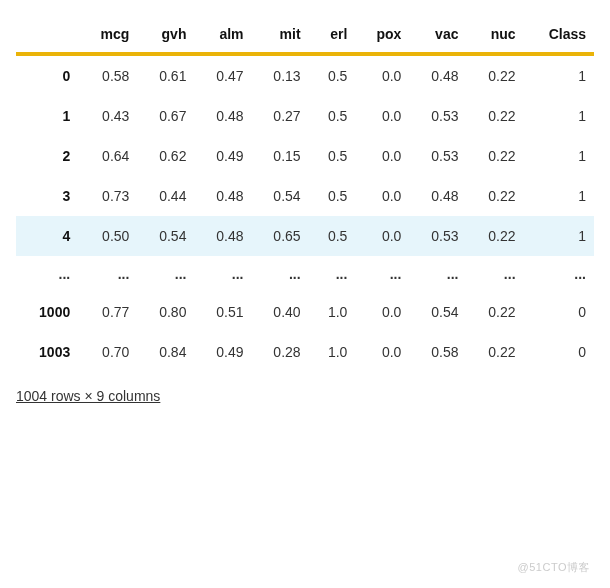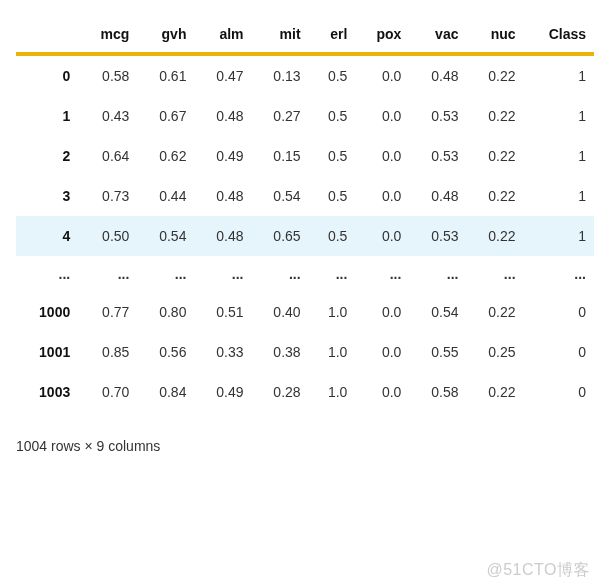--- a/index.html
+++ b/index.html
@@ -37,29 +37,30 @@
   }
   tbody tr.hl {
     background: #e6f5fb;
   }
   tbody tr.sep td, tbody tr.sep th {
     color: #333;
     font-weight: 700;
     padding: 10px 8px;
   }
   .summary {
-    margin-top: 26px;
+    margin-top: 16px;
     color: #333;
     font-size: 14px;
+    text-decoration: underline;
   }
   .watermark {
     position: absolute;
     right: 20px;
     top: 560px;
-    font-size: 16px;
+    font-size: 11px;
     color: #ccc;
     letter-spacing: 0.5px;
     pointer-events: none;
   }
 </style>
 </head>
 <body>
 
 <table>
   <thead>
@@ -155,32 +156,20 @@
         <td>0.80</td>
         <td>0.51</td>
         <td>0.40</td>
         <td>1.0</td>
         <td>0.0</td>
         <td>0.54</td>
         <td>0.22</td>
         <td>0</td>
       </tr>
       <tr>
-        <th>1001</th>
-        <td>0.85</td>
-        <td>0.56</td>
-        <td>0.33</td>
-        <td>0.38</td>
-        <td>1.0</td>
-        <td>0.0</td>
-        <td>0.55</td>
-        <td>0.25</td>
-        <td>0</td>
-      </tr>
-      <tr>
         <th>1003</th>
         <td>0.70</td>
         <td>0.84</td>
         <td>0.49</td>
         <td>0.28</td>
         <td>1.0</td>
         <td>0.0</td>
         <td>0.58</td>
         <td>0.22</td>
         <td>0</td>

